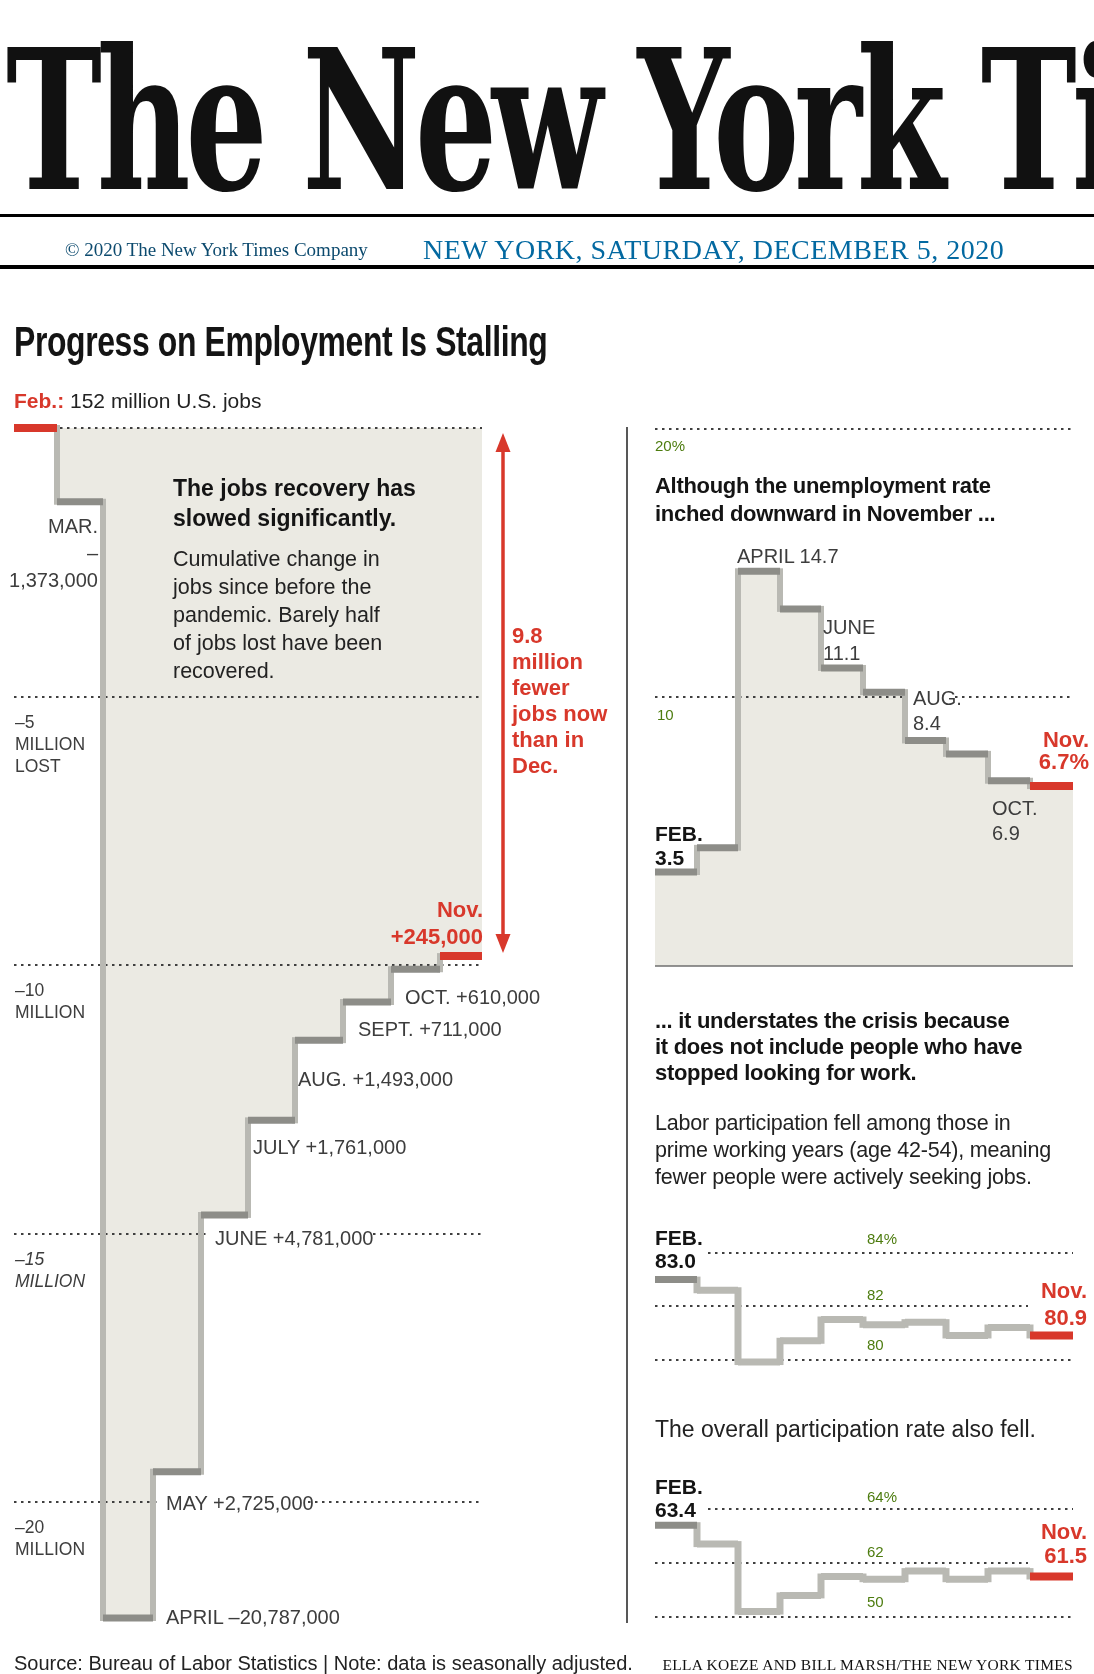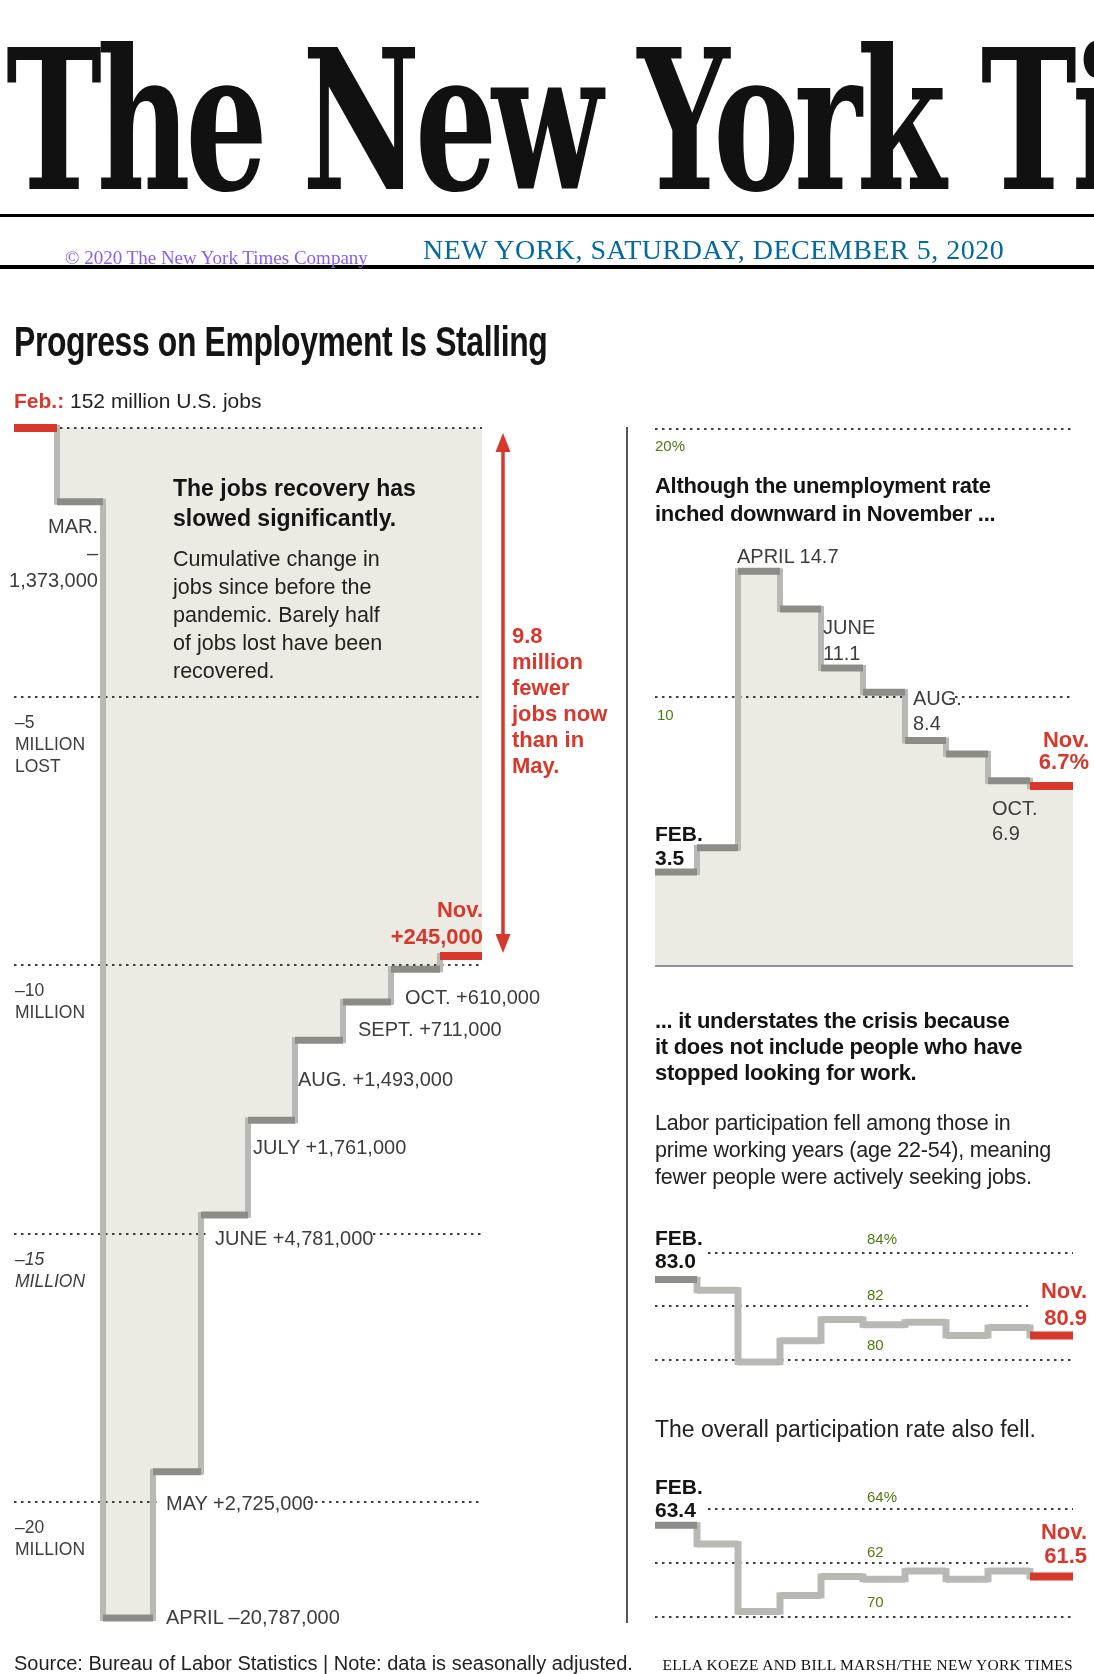--- a/index.html
+++ b/index.html
@@ -11,21 +11,21 @@
   }
   html,body{margin:0;padding:0;background:#fff;}
   .page{position:relative;width:1094px;height:1674px;background:#fff;overflow:hidden;
         font-family:"Liberation Sans",sans-serif;color:var(--ink);}
   .masthead{position:absolute;left:6px;top:6px;width:1094px;height:206px;overflow:hidden;}
   .masthead span{display:inline-block;font-family:"DejaVu Serif",serif;font-weight:bold;
         font-size:150px;letter-spacing:-6px;white-space:nowrap;
         transform:scale(0.86,1.30);transform-origin:0 0;color:#111;}
   .rule{position:absolute;left:0;width:1094px;background:#000;}
   .copyright{position:absolute;left:65px;top:239px;font-family:"Liberation Serif",serif;
-        font-size:19px;color:#8b5cf6;margin-top:8px;}
+        font-size:19px;color:#0c4a6e;}
   .dateline{position:absolute;left:423px;top:234px;font-family:"Liberation Serif",serif;
         font-size:28px;letter-spacing:.5px;color:#0369a1;}
   .headline{position:absolute;left:14px;top:318px;font-size:42px;font-weight:bold;
         letter-spacing:-.5px;transform:scaleX(.76);transform-origin:0 0;color:#141414;white-space:nowrap;}
   .legend{position:absolute;left:14px;top:389px;font-size:21px;color:#222;}
   .legend .feb{color:var(--red);font-weight:bold;}
   .lbl{position:absolute;font-size:20px;line-height:25px;color:#3d3d3d;white-space:pre-line;}
   .lbl.bold{font-weight:bold;color:#141414;}
   .lbl.red{color:var(--red);font-weight:bold;}
   .lbl.right{text-align:right;}
@@ -195,21 +195,21 @@
   <div class="ann-body">Cumulative change in
 jobs since before the
 pandemic. Barely half
 of jobs lost have been
 recovered.</div>
   <div class="arrow-note">9.8
 million
 fewer
 jobs now
 than in
-May.</div>
+Dec.</div>
 
   <div class="axis-lbl" style="left:15px;top:711px;">–5
 MILLION
 LOST</div>
   <div class="axis-lbl" style="left:15px;top:979px;">–10
 MILLION</div>
   <div class="axis-lbl" style="left:15px;top:1248px;font-style:italic;">–15
 MILLION</div>
   <div class="axis-lbl" style="left:15px;top:1516px;">–20
 MILLION</div>
@@ -239,34 +239,34 @@
 6.7%</div>
   <div class="lbl" style="left:992px;top:796px;">OCT.
 6.9</div>
   <div class="lbl bold" style="left:655px;top:822px;line-height:24px;font-size:21px;">FEB.
 3.5</div>
 
   <div class="sec-title" style="left:655px;top:1008px;line-height:26px;">... it understates the crisis because
 it does not include people who have
 stopped looking for work.</div>
   <div class="sec-body" style="left:655px;top:1110px;">Labor participation fell among those in
-prime working years (age 22-54), meaning
+prime working years (age 42-54), meaning
 fewer people were actively seeking jobs.</div>
   <div class="lbl bold" style="left:655px;top:1226px;line-height:23px;font-size:21px;">FEB.
 83.0</div>
   <div class="tick" style="left:867px;top:1230px;">84%</div>
   <div class="tick" style="left:867px;top:1286px;">82</div>
   <div class="tick" style="left:867px;top:1336px;">80</div>
   <div class="lbl red right" style="right:7px;top:1277px;font-size:22px;line-height:27px;">Nov.
 80.9</div>
 
   <div class="plain-title" style="left:655px;top:1416px;">The overall participation rate also fell.</div>
   <div class="lbl bold" style="left:655px;top:1475px;line-height:23px;font-size:21px;">FEB.
 63.4</div>
   <div class="tick" style="left:867px;top:1488px;">64%</div>
   <div class="tick" style="left:867px;top:1543px;">62</div>
-  <div class="tick" style="left:867px;top:1593px;">70</div>
+  <div class="tick" style="left:867px;top:1593px;">50</div>
   <div class="lbl red right" style="right:7px;top:1520px;font-size:22px;line-height:24px;">Nov.
 61.5</div>
 
   <div class="footer-source">Source: Bureau of Labor Statistics | Note: data is seasonally adjusted.</div>
   <div class="footer-credit">ELLA KOEZE AND BILL MARSH/THE NEW YORK TIMES</div>
 </div>
 
 </body></html>

